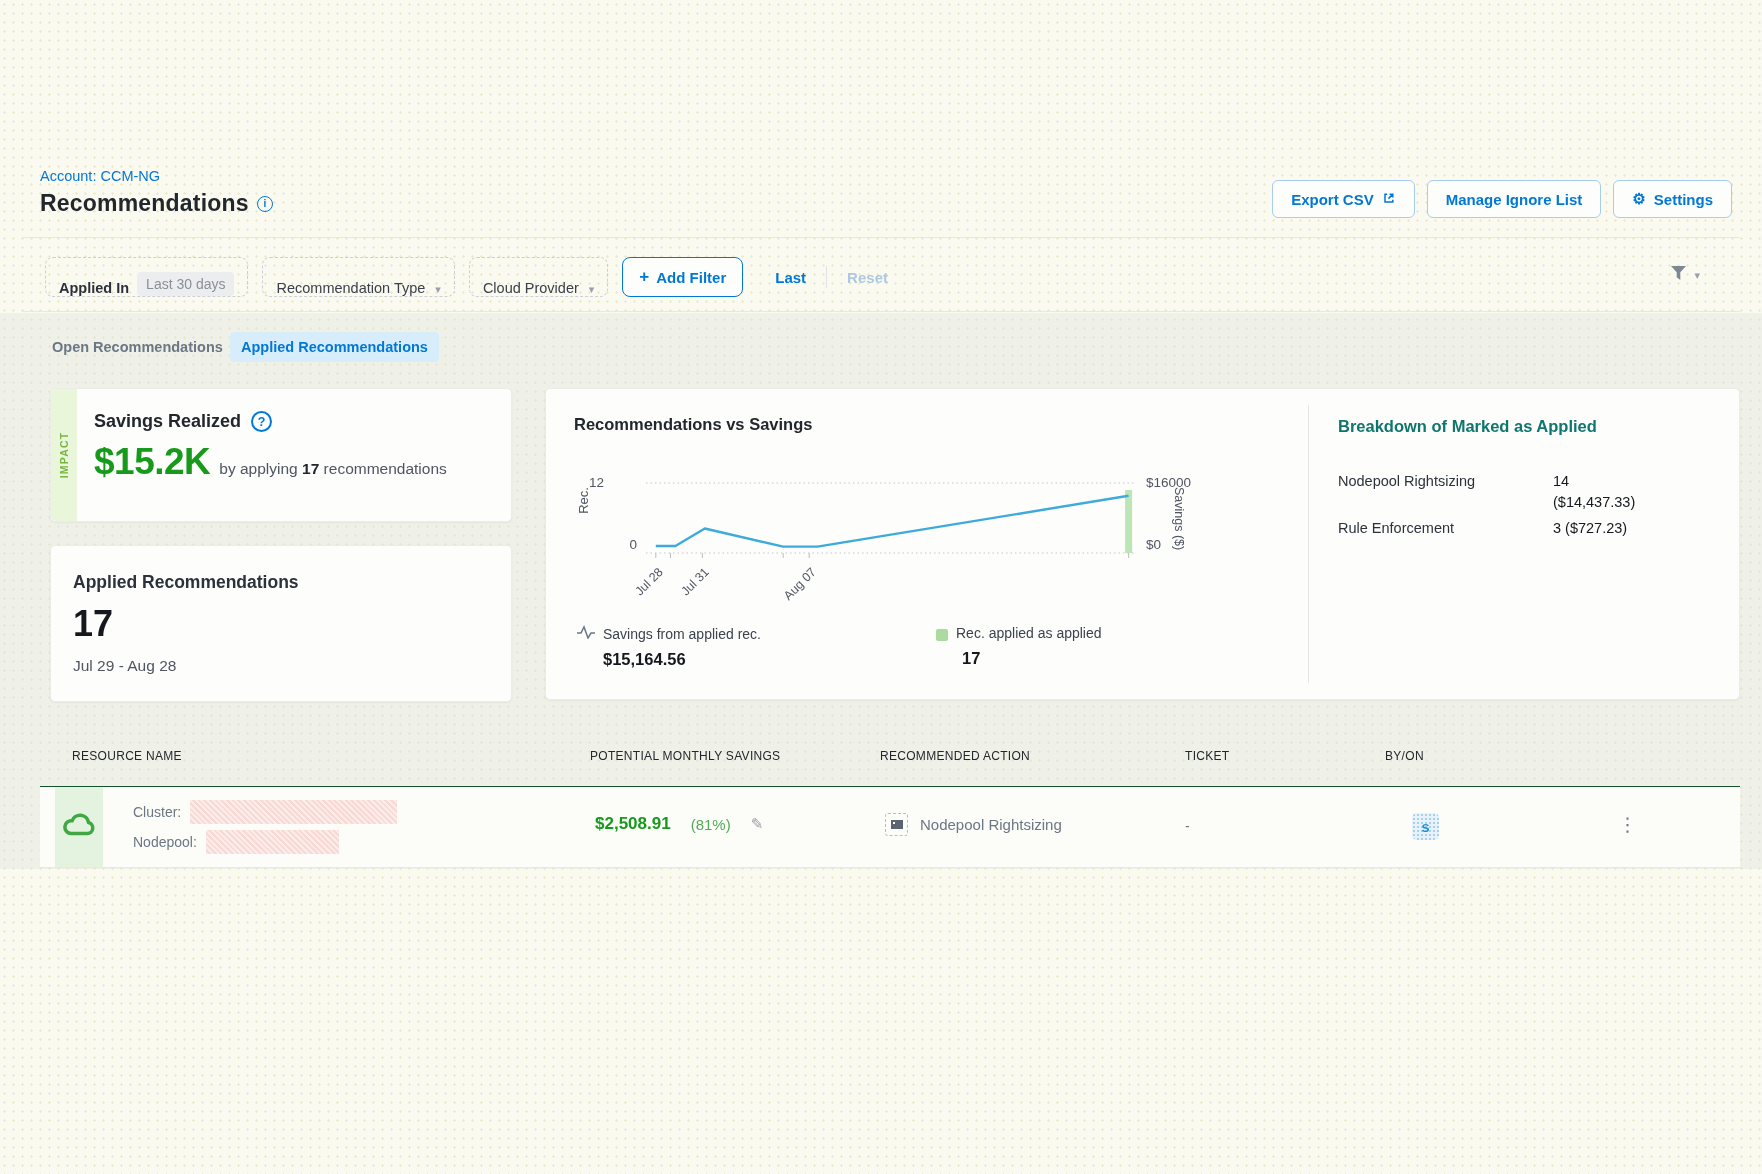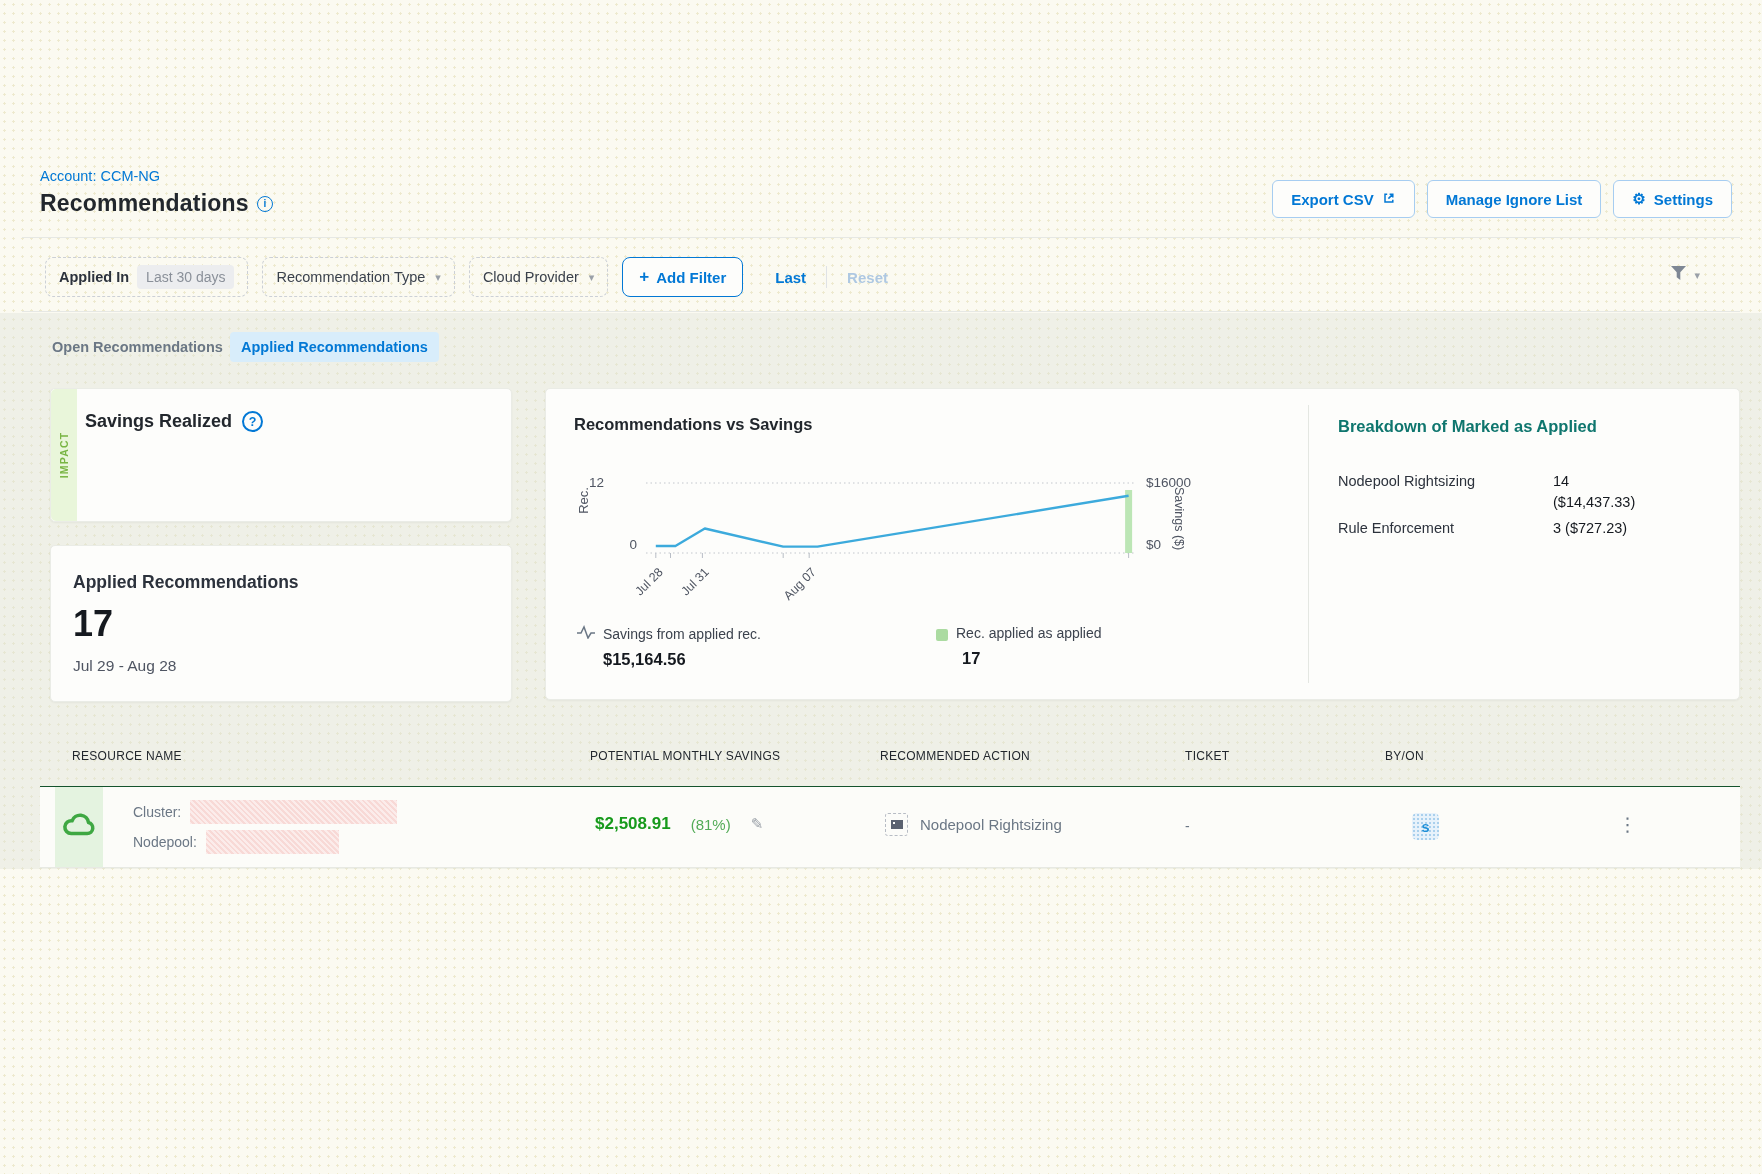--- a/index.html
+++ b/index.html
@@ -24,21 +24,21 @@
   .header-buttons { right:30px; top:180px; display:flex; gap:12px; }
   .hbtn { height:38px; padding:0 18px; display:flex; align-items:center; gap:8px;
     border:1.5px solid #a6cdf1; border-radius:6px; background:#fdfdfb;
     color:#0278d5; font-size:15px; font-weight:bold; cursor:pointer; }
   .gear-glyph { font-size:15px; }
 
   .divider-h { left:22px; right:22px; height:1px; background:#e6e8e4; }
 
   
   .filter-bar { left:45px; top:257px; display:flex; align-items:center; gap:14px; }
-  .fpill { height:40px; display:flex; align-items:center; gap:8px; padding:0 13px;
+  .fpill { height:40px; display:flex; align-items:flex-end; gap:8px; padding:0 13px;
     border:1.5px dashed #ccd0d6; border-radius:8px; font-size:14.5px; color:#3a414c; cursor:pointer; background:transparent; }
   .fpill .flabel { font-weight:bold; color:#2c323c; }
   .fchip { background:#ecedef; color:#8a9099; border-radius:4px; padding:4px 9px; font-size:14px; }
   .chev { color:#9aa0a8; font-size:11px; margin-left:2px; }
   .add-filter { height:40px; display:flex; align-items:center; gap:7px; padding:0 16px;
     border:1.5px solid #0278d5; border-radius:8px; color:#0278d5; font-size:15px; font-weight:bold;
     background:#fdfdfb; cursor:pointer; }
   .plus { font-size:17px; font-weight:bold; }
   .link-save { color:#0278d5; font-size:15px; font-weight:bold; margin-left:18px; cursor:pointer; }
   .vline { width:1px; height:22px; background:#dfe2e6; margin:0 6px; }
@@ -52,21 +52,21 @@
   .tab-open { left:52px; top:339px; font-size:14.5px; font-weight:bold; color:#6b7785; cursor:pointer; }
   .tab-applied { left:230px; top:332px; font-size:14.5px; font-weight:bold; color:#0278d5;
     background:#d8edfb; padding:7px 11px; border-radius:4px; cursor:pointer; }
 
   
   .card { background:#fdfdfb; border:1px solid #eaece6; border-radius:5px; box-shadow:0 1px 2px rgba(40,45,40,.05); }
   .impact-card { left:50px; top:388px; width:462px; height:134px; }
   .impact-strip { position:absolute; left:0; top:0; bottom:0; width:26px; background:#e9f6da;
     border-radius:5px 0 0 5px; display:flex; align-items:center; justify-content:center; }
   .impact-strip span { transform:rotate(-90deg); font-size:10.5px; font-weight:bold; letter-spacing:1.2px; color:#79b544; }
-  .impact-body { position:absolute; left:34px; top:22px; }
+  .impact-body { position:absolute; left:43px; top:22px; }
   .impact-title-row { display:flex; align-items:center; gap:10px; }
   .impact-title { font-size:18px; font-weight:bold; color:#22272d; }
   .q-icon { width:21px; height:21px; border:2px solid #0278d5; border-radius:50%; color:#0278d5;
     font-size:12.5px; font-weight:bold; display:flex; align-items:center; justify-content:center; cursor:pointer; }
   .impact-amount-row { margin-top:9px; display:flex; align-items:baseline; gap:9px; }
   .impact-amount { font-size:37px; font-weight:bold; color:#179a1c; letter-spacing:-.5px; }
   .impact-desc { font-size:15.5px; color:#4f5562; }
   .impact-desc b { color:#22272d; }
 
   .applied-card { left:50px; top:545px; width:462px; height:157px; padding:26px 0 0 22px; }
@@ -194,20 +194,28 @@
 
 <div class="abs card impact-card">
   <div class="impact-strip">
     <span>IMPACT</span>
   </div>
   <div class="impact-body">
     <div class="impact-title-row">
       <span class="impact-title">Savings Realized</span>
       <span class="q-icon">?</span>
     </div>
+    <div class="impact-amount-row">
+      <span class="impact-amount">$15.2K</span>
+      <span class="impact-desc">
+        <span>by applying</span>
+        <b>17</b>
+        <span>recommendations</span>
+      </span>
+    </div>
   </div>
 </div>
 
 <div class="abs card applied-card">
   <div class="applied-title">Applied Recommendations</div>
   <div class="applied-count">17</div>
   <div class="applied-period">Jul 29 - Aug 28</div>
 </div>
 
 <div class="abs card chart-card">

